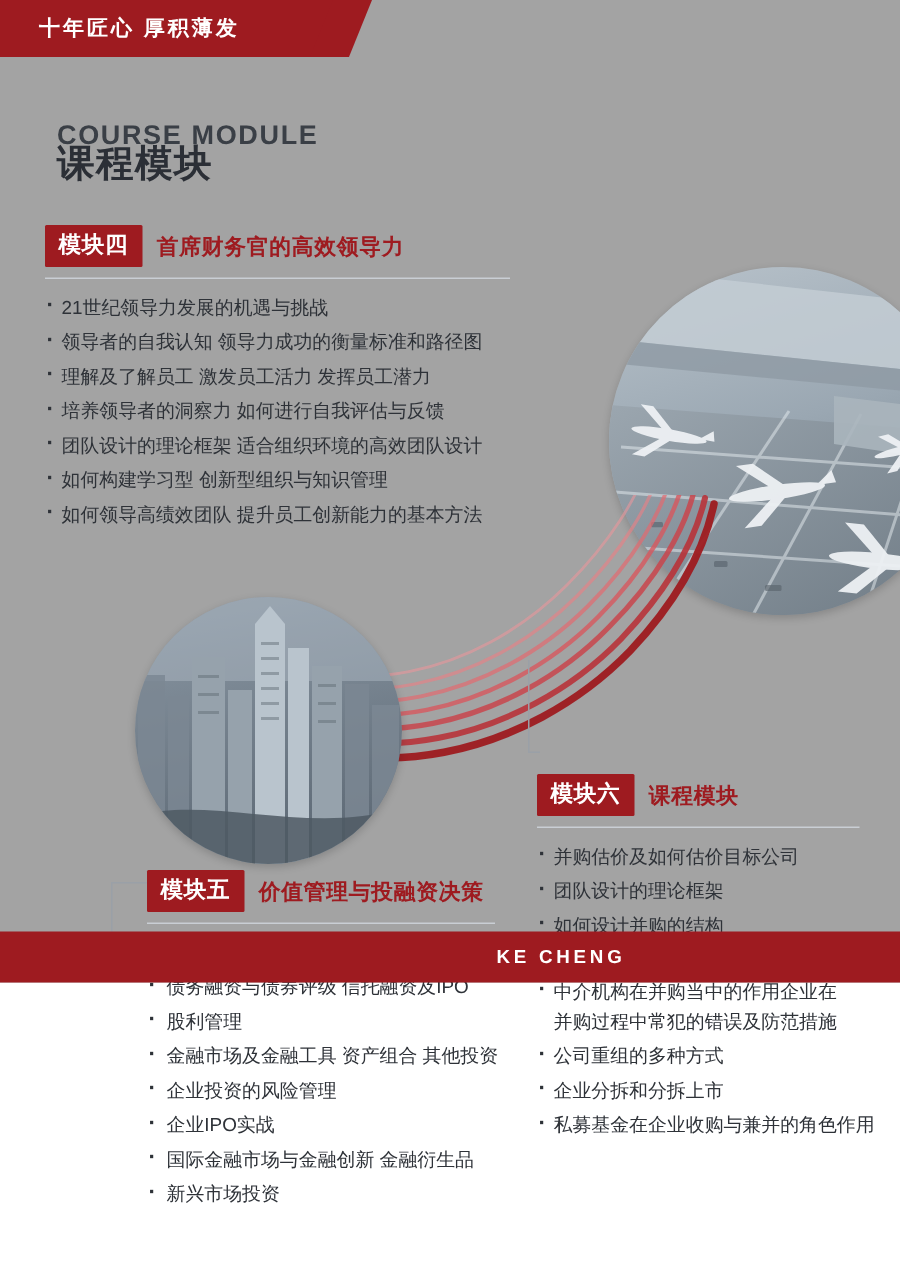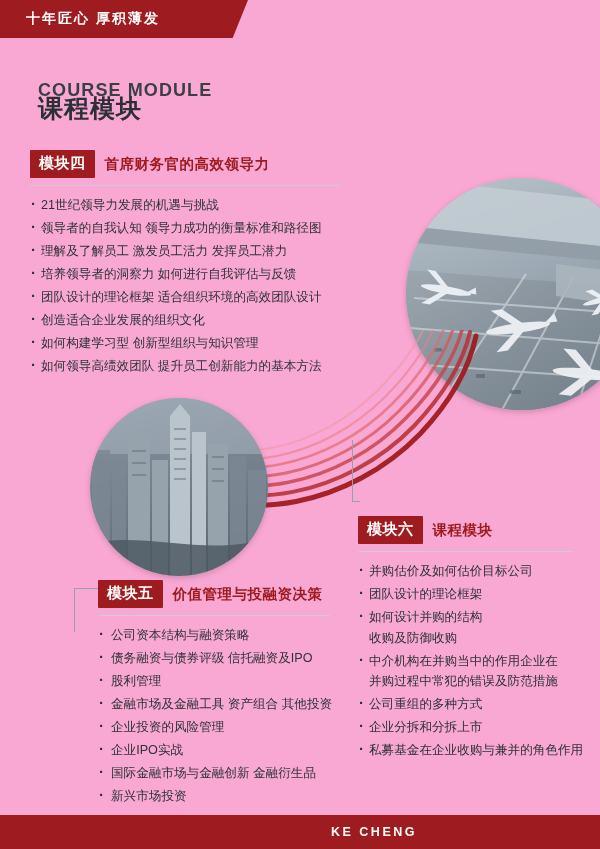--- a/index.html
+++ b/index.html
@@ -4,22 +4,22 @@
 <style>
   * { box-sizing: border-box; margin: 0; padding: 0; }
   html, body {
     width: 600px; height: 849px;
     font-family: "Liberation Sans", sans-serif;
     background: #ffffff;
     overflow: hidden;
   }
   .page {
     position: relative;
-    width: 600px; height: 849px;
-    background: #f9a8d4;
+    width: 600px; height: 655px;
+    background: #a3a3a3;
   }
 
   
   .top-banner {
     position: absolute; top: 0; left: 0;
     width: 222px; height: 38px;
     background: #9e1b20;
     display: flex; align-items: center;
   }
   .top-banner-inner {
@@ -312,21 +312,20 @@
       <span class="tag">模块四</span>
       <span class="module-title">首席财务官的高效领导力</span>
     </div>
     <div class="module-rule"></div>
     <ul class="bullets">
       <li>21世纪领导力发展的机遇与挑战</li>
       <li>领导者的自我认知  领导力成功的衡量标准和路径图</li>
       <li>理解及了解员工  激发员工活力  发挥员工潜力</li>
       <li>培养领导者的洞察力  如何进行自我评估与反馈</li>
       <li>团队设计的理论框架  适合组织环境的高效团队设计</li>
-      <li>创造适合企业发展的组织文化</li>
       <li>如何构建学习型  创新型组织与知识管理</li>
       <li>如何领导高绩效团队  提升员工创新能力的基本方法</li>
     </ul>
   </div>
 
   <div class="module module-6">
     <div class="module-head">
       <span class="tag">模块六</span>
       <span class="module-title">课程模块</span>
     </div>

